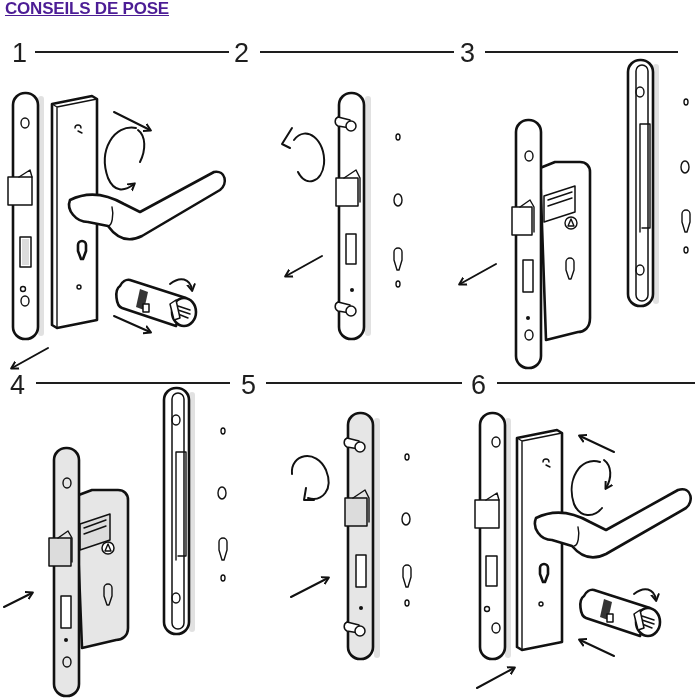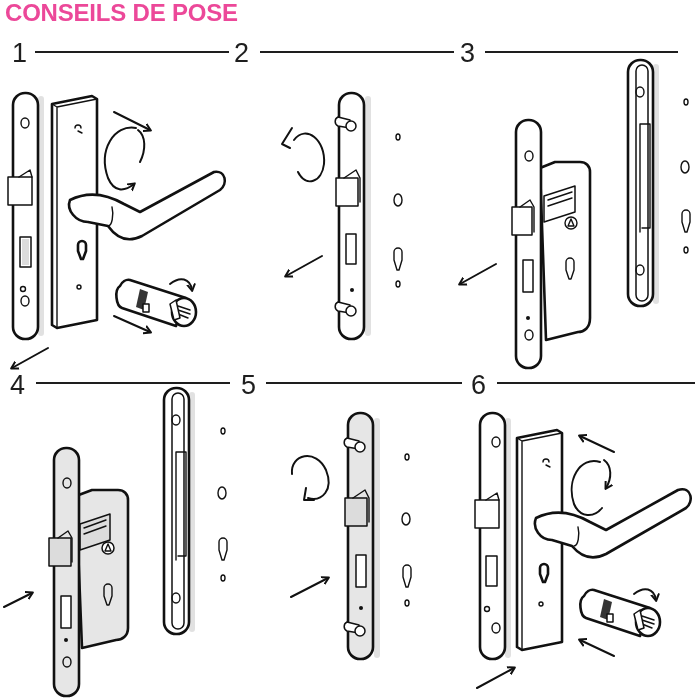--- a/index.html
+++ b/index.html
@@ -1,19 +1,19 @@
 <!DOCTYPE html>
 <html><head>
 <meta charset="utf-8">
 <style>
   html, body { margin: 0; padding: 0; background: #ffffff; }
   body { width: 700px; height: 700px; position: relative; overflow: hidden;
          font-family: "Liberation Sans", sans-serif; color: #1a1a1a; }
-  .title { position: absolute; left: 5px; top: -1px; font-size: 24px; font-weight: bold;
-           letter-spacing: -0.2px; color: #ec4899; }
+  .title { position: absolute; left: 5px; top: -1px; font-size: 17px; font-weight: bold;
+           letter-spacing: -0.2px; color: #4c1d95; text-decoration: underline; }
   .stepnum { position: absolute; font-size: 27px; font-weight: normal; color: #1e1e1e; line-height: 1; }
   .rule { position: absolute; height: 2px; background: #1e1e1e; }
   svg.art { position: absolute; left: 0; top: 0; width: 700px; height: 700px; }
   svg .k { fill: none; stroke: #111; stroke-width: 2.6; stroke-linejoin: round; stroke-linecap: round; }
   svg .t { fill: none; stroke: #111; stroke-width: 1.4; stroke-linejoin: round; stroke-linecap: round; }
   svg .w { fill: #ffffff; stroke: #111; stroke-width: 2.6; stroke-linejoin: round; }
   svg .g { fill: #e6e6e6; stroke: #111; stroke-width: 2.6; stroke-linejoin: round; }
   svg .gw { fill: #ffffff; stroke: #111; stroke-width: 1.5; stroke-linejoin: round; }
   svg .gg { fill: #dcdcdc; stroke: #111; stroke-width: 1.5; stroke-linejoin: round; }
   svg .dk { fill: #111; stroke: none; }

